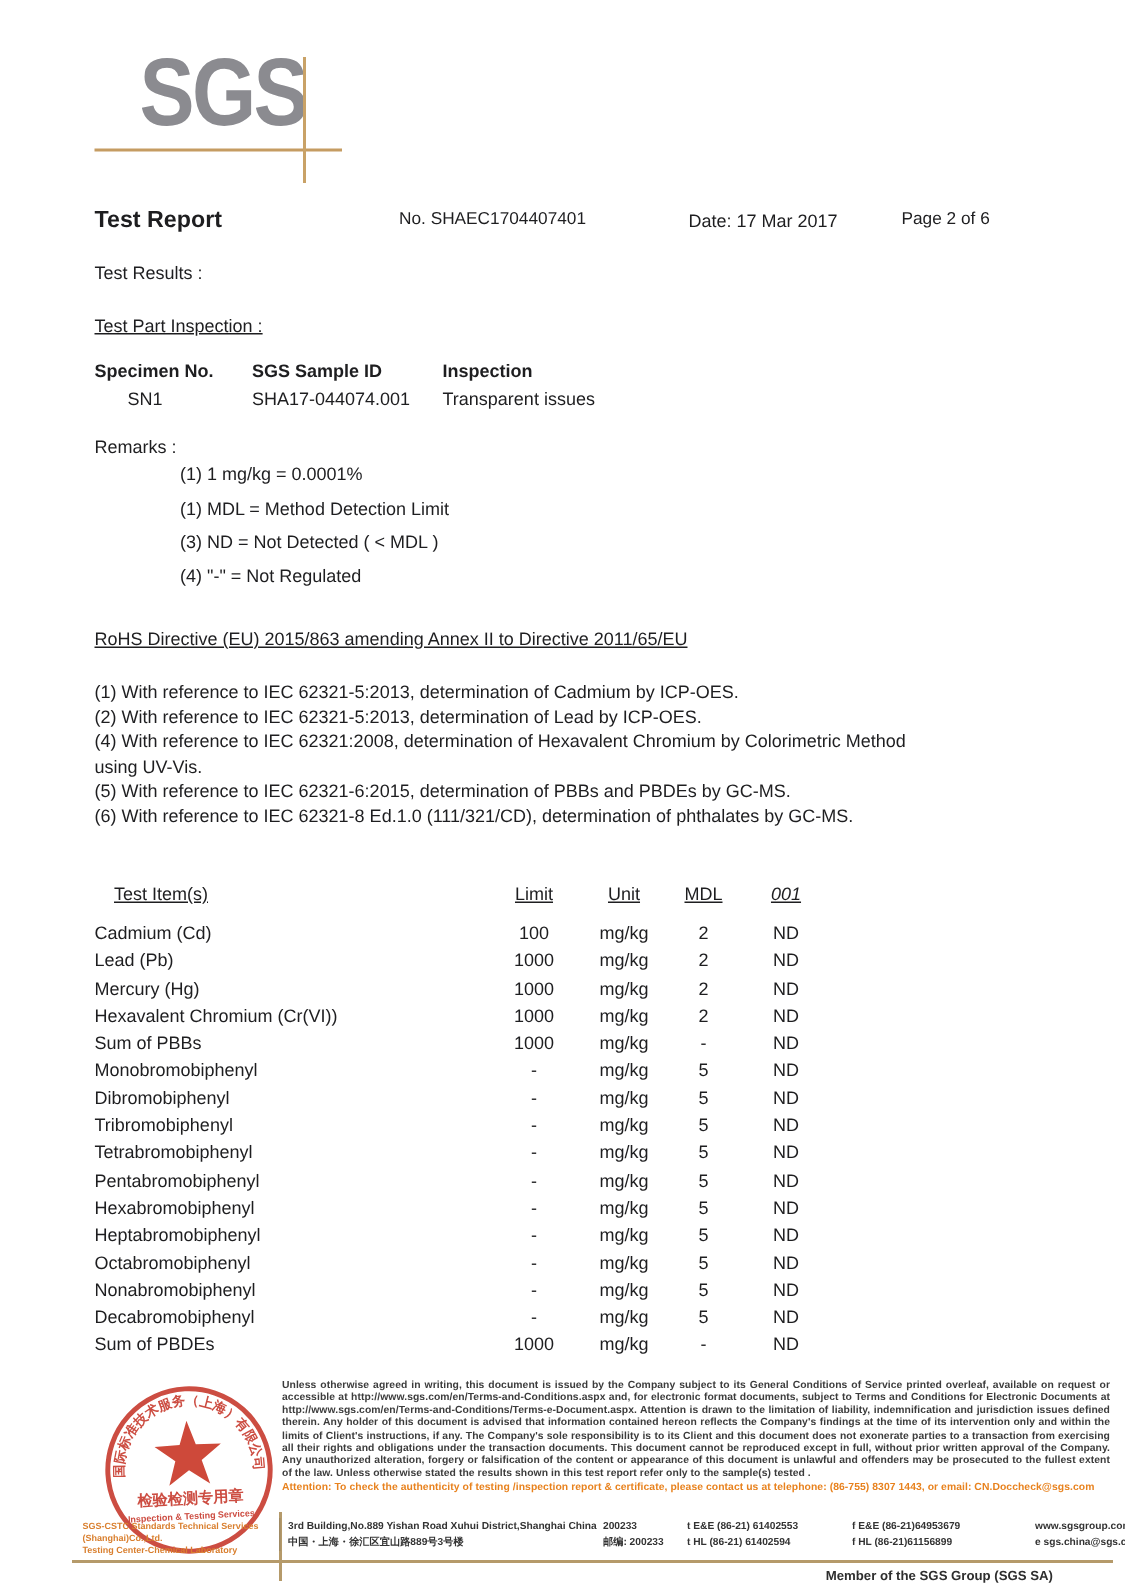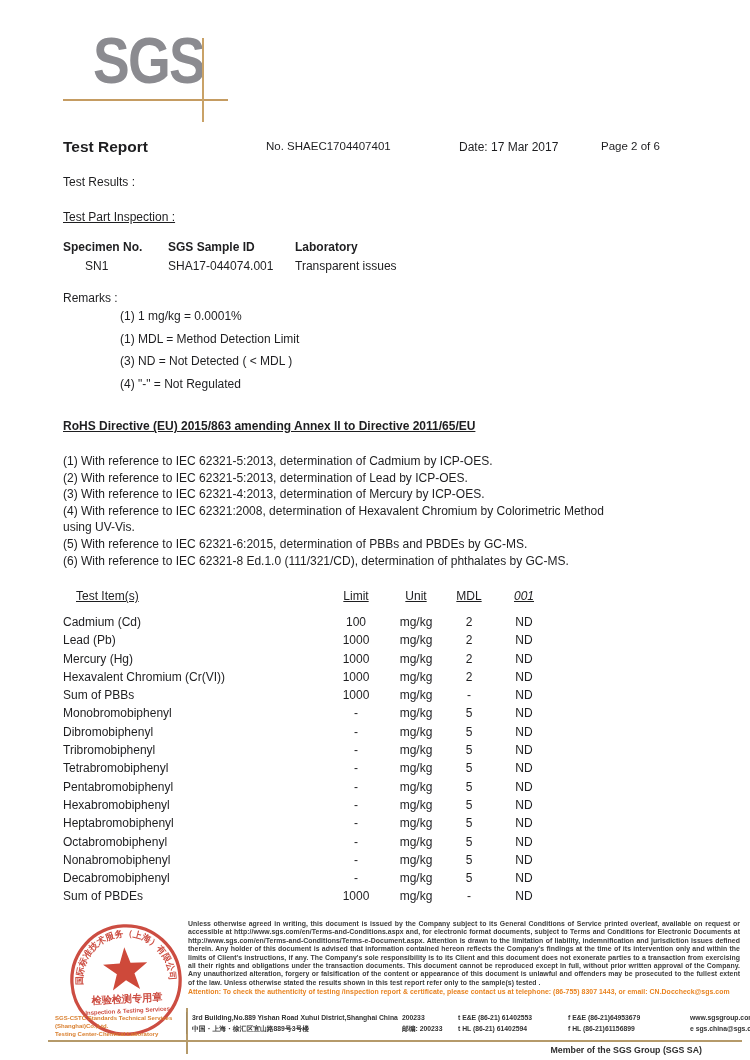--- a/index.html
+++ b/index.html
@@ -31,21 +31,21 @@
   
   .sec-specimen{position:absolute;left:63px;top:238px;width:560px;}
   .spec-grid{display:grid;grid-template-columns:105px 127px 1fr;line-height:19px;}
   .spec-grid .hd{font-weight:bold;}
   .spec-grid .v1{padding-left:22px;}
   
   .sec-remarks{position:absolute;left:63px;top:291px;width:500px;}
   .remark-item{margin-left:57px;line-height:22.5px;}
   .remark-item:first-of-type{margin-top:8px;}
   
-  .sec-rohs{position:absolute;left:63px;top:419px;font-weight:bold;text-decoration:underline;}
+  .sec-rohs{position:absolute;left:63px;top:419px;font-weight:normal;text-decoration:underline;}
   
   .sec-method{position:absolute;left:63px;top:453px;width:640px;display:flex;}
   .method-label{width:92px;flex:none;line-height:16.6px;}
   .method-items{width:545px;line-height:16.6px;}
   
   .sec-table{position:absolute;left:63px;top:589px;}
   table.results{border-collapse:collapse;table-layout:fixed;}
   table.results td,table.results th{padding:0;font-weight:normal;font-size:12px;}
   col.c-item{width:262px;}col.c-limit{width:62px;}col.c-unit{width:58px;}col.c-mdl{width:48px;}col.c-val{width:62px;}
   tr.hdr td{height:24px;vertical-align:top;}
@@ -97,21 +97,21 @@
     <span class="t-page">Page 2 of 6</span>
   </div>
 
   <div class="lbl sec-test-results">Test Results :</div>
   <div class="lbl sec-tpd">Test Part Inspection :</div>
 
   <div class="sec-specimen">
     <div class="spec-grid">
       <div class="hd">Specimen No.</div>
       <div class="hd">SGS Sample ID</div>
-      <div class="hd">Laboratory</div>
+      <div class="hd">Inspection</div>
       <div class="spec-row-wrap" style="display:contents;">
           <div class="v1">SN1</div>
           <div>SHA17-044074.001</div>
           <div>Transparent issues</div>
         </div>
     </div>
   </div>
 
   <div class="sec-remarks">
     <div>Remarks :</div>
@@ -120,21 +120,20 @@
       <div class="remark-item">(3) ND = Not Detected ( &lt; MDL )</div>
       <div class="remark-item">(4) "-" = Not Regulated</div>
   </div>
 
   <div class="sec-rohs">RoHS Directive (EU) 2015/863 amending Annex II to Directive 2011/65/EU</div>
 
   <div class="sec-method">
     <div class="method-items">
       <div class="method-item">(1) With reference to IEC 62321-5:2013, determination of Cadmium by ICP-OES.</div>
         <div class="method-item">(2) With reference to IEC 62321-5:2013, determination of Lead by ICP-OES.</div>
-        <div class="method-item">(3) With reference to IEC 62321-4:2013, determination of Mercury by ICP-OES.</div>
         <div class="method-item">(4) With reference to IEC 62321:2008, determination of Hexavalent Chromium by Colorimetric Method using UV-Vis.</div>
         <div class="method-item">(5) With reference to IEC 62321-6:2015, determination of PBBs and PBDEs by GC-MS.</div>
         <div class="method-item">(6) With reference to IEC 62321-8 Ed.1.0 (111/321/CD), determination of phthalates by GC-MS.</div>
     </div>
   </div>
 
   <div class="sec-table">
     <table class="results">
       <colgroup>
         <col class="c-item">

